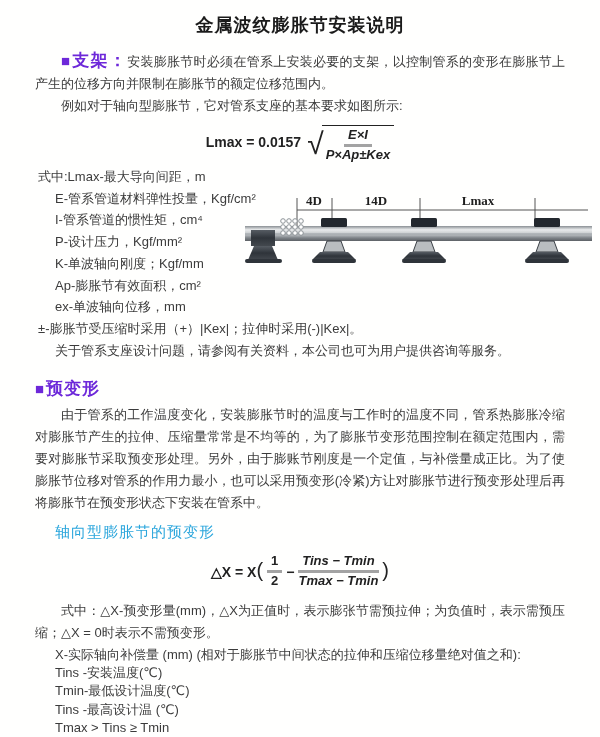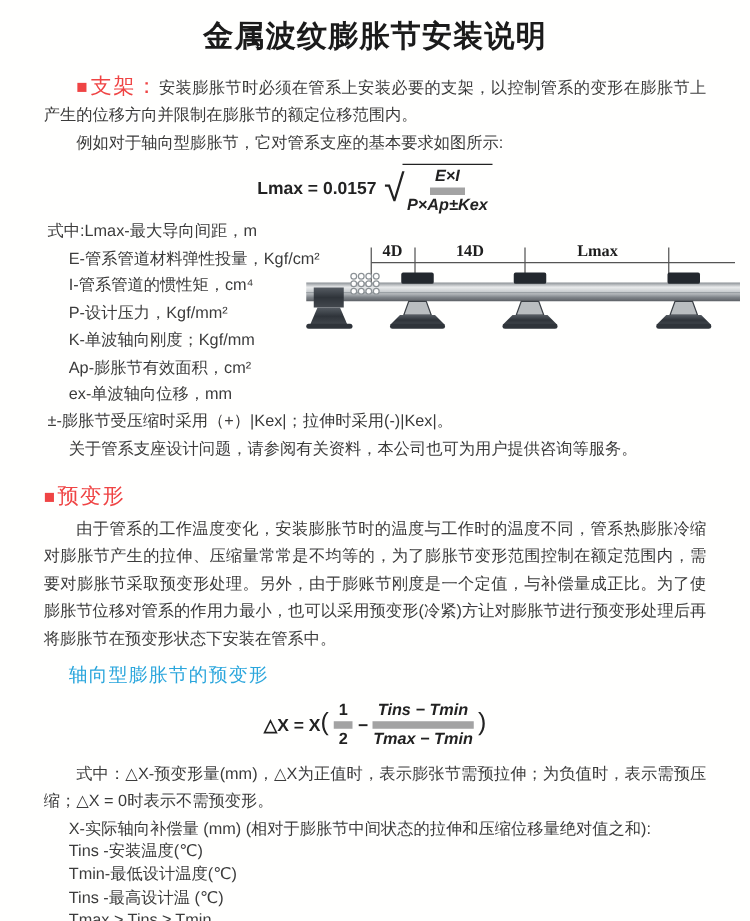--- a/index.html
+++ b/index.html
@@ -10,44 +10,44 @@
     margin:0 auto;
     background:#fffffe;
     font-family:"Liberation Sans","DejaVu Sans",sans-serif;
     font-size:13px;
     color:#3b3b3b;
     overflow:hidden;
   }
   .title {
     padding-top:13px;
     text-align:center;
-    font-size:24px;
+    font-size:18px;
     font-weight:bold;
     color:#1b1b1b;
     letter-spacing:1px;
   }
   .sec-head {
     font-size:17px;
-    font-weight:normal;
-    color:#ef4444;
+    font-weight:bold;
+    color:#6d28d9;
     letter-spacing:1px;
   }
   .sec-square { font-size:15px; margin-right:1px; }
   .para { margin:0 35px; line-height:22px; text-indent:2em; text-align:justify; }
   .support-para { margin-top:13px; }
   .example-line { margin:0 35px; line-height:22px; text-indent:2em; }
   
   .formula-row {
     display:flex; justify-content:center; align-items:center;
     font-family:Liberation Sans, sans-serif;
     font-weight:bold; color:#222222; font-size:14px;
   }
   .formula-1 { margin-top:8px; height:34px; }
   .frac { display:inline-flex; flex-direction:column; align-items:center; line-height:1.15; font-size:13px; vertical-align:middle; }
-  .frac .num { padding:0 4px 1px; border-bottom:6px solid #a3a3a3; }
+  .frac .num { padding:0 4px 1px; border-bottom:3px solid #a3a3a3; }
   .frac .den { padding:1px 4px 0; }
   .var { font-style:italic; }
   .sqrt-sign { font-size:30px; font-weight:normal; line-height:0.9; margin:0 -2px 0 6px; transform:translateY(1px); }
   .radicand { border-top:1.5px solid #222; padding-top:2px; margin-top:3px; }
   
   .where-line { margin:7px 0 0 38px; line-height:21.5px; }
   .def-line { margin-left:55px; line-height:21.8px; }
   .sign-line { margin-left:38px; line-height:21.8px; }
   .consult-line { margin-left:55px; line-height:21.8px; }
   .blue-heading-major { margin:15px 0 0 35px; }

